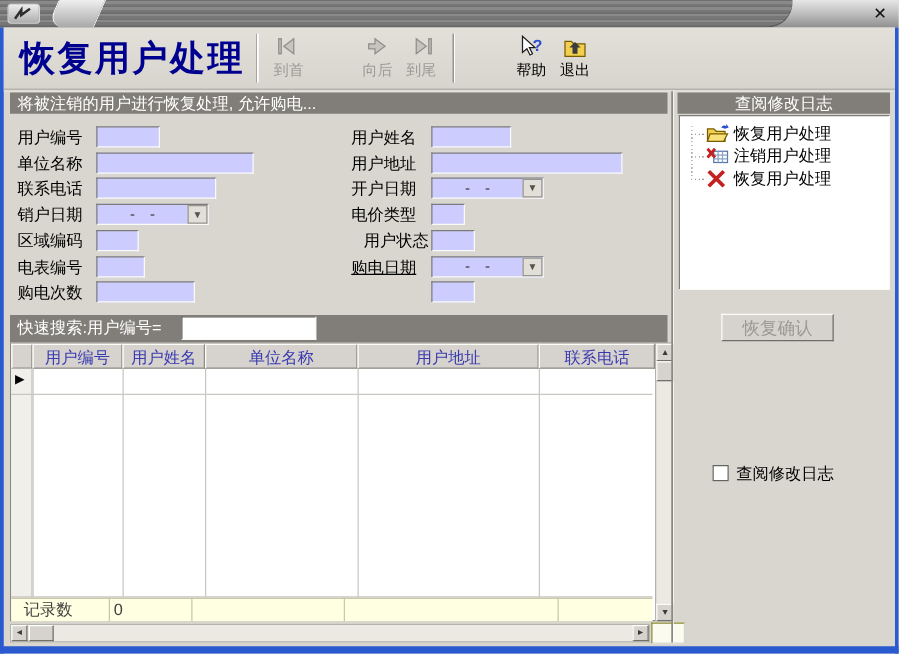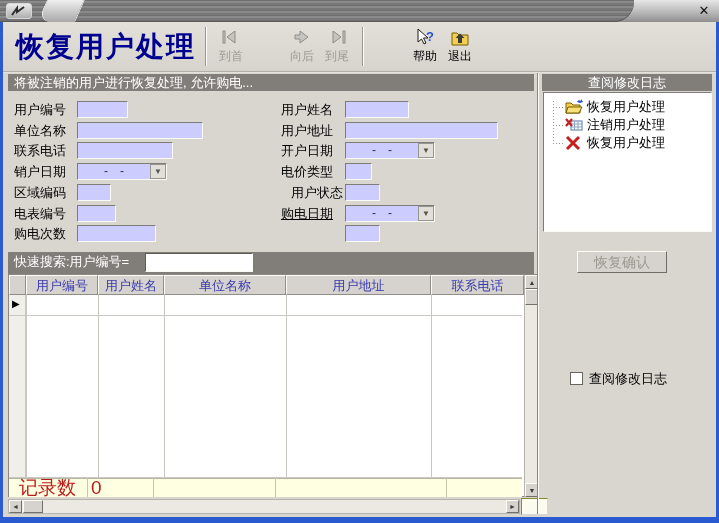--- a/index.html
+++ b/index.html
@@ -70,21 +70,21 @@
     border-top:1px solid #fdfdf8; border-left:1px solid #fdfdf8;
     border-right:1px solid #8f8d87; border-bottom:1px solid #8f8d87; overflow:hidden; }
   .gcol-line { position:absolute; top:20px; width:1px; background:#c9c7c1; }
   .grow-line { position:absolute; left:0; width:513px; height:1px; background:#c9c7c1; }
   .sel-col { position:absolute; left:0; top:20px; width:17px; height:183px; background:#f1efe9;
     border-right:1px solid #c9c7c1; }
   .row-pointer { position:absolute; left:3px; top:200px; font-size:10px; line-height:10px; color:#000; }
   .sum-row { position:absolute; left:0; top:203px; width:513px; height:19px; background:#ffffe1;
     border-top:1px solid #aoa; border-top:1px solid #b9b7a4; }
   .sum-line { position:absolute; top:203px; width:1px; height:19px; background:#c9c7a9; }
-  .sum-txt { position:absolute; top:204px; font-size:19px; line-height:17px; color:#b91c1c; white-space:nowrap; }
+  .sum-txt { position:absolute; top:204px; font-size:13px; line-height:17px; color:#404040; white-space:nowrap; }
 
   
   .vsb { position:absolute; left:515px; top:0; width:14px; height:222px; background:#ece9e2;
     border-left:1px solid #b5b3ad; }
   .sbtn { position:absolute; background:#d6d3ce; border-top:1px solid #fdfdf8; border-left:1px solid #fdfdf8;
     border-right:1px solid #716f6a; border-bottom:1px solid #716f6a;
     font-size:7px; color:#3c3a36; text-align:center; cursor:default; }
   .hsb { position:absolute; left:8px; top:499px; width:512px; height:15px; background:#ece9e2;
     border:1px solid #b5b3ad; }
   .corner-box { position:absolute; left:521px; top:498px; width:27px; height:17px; background:#fbfbf0;

